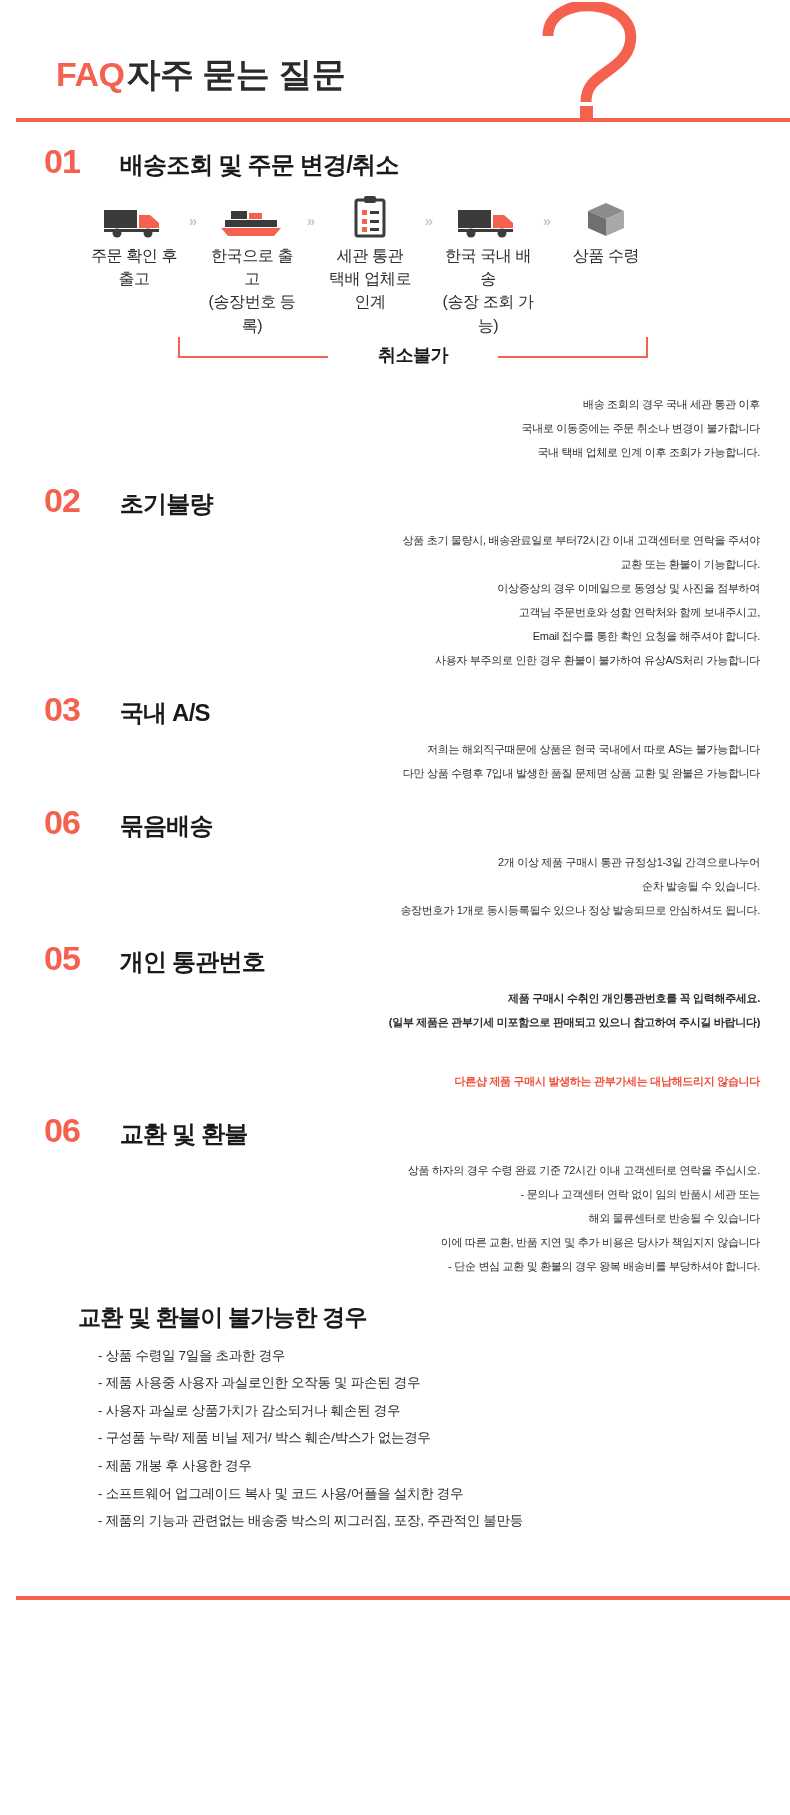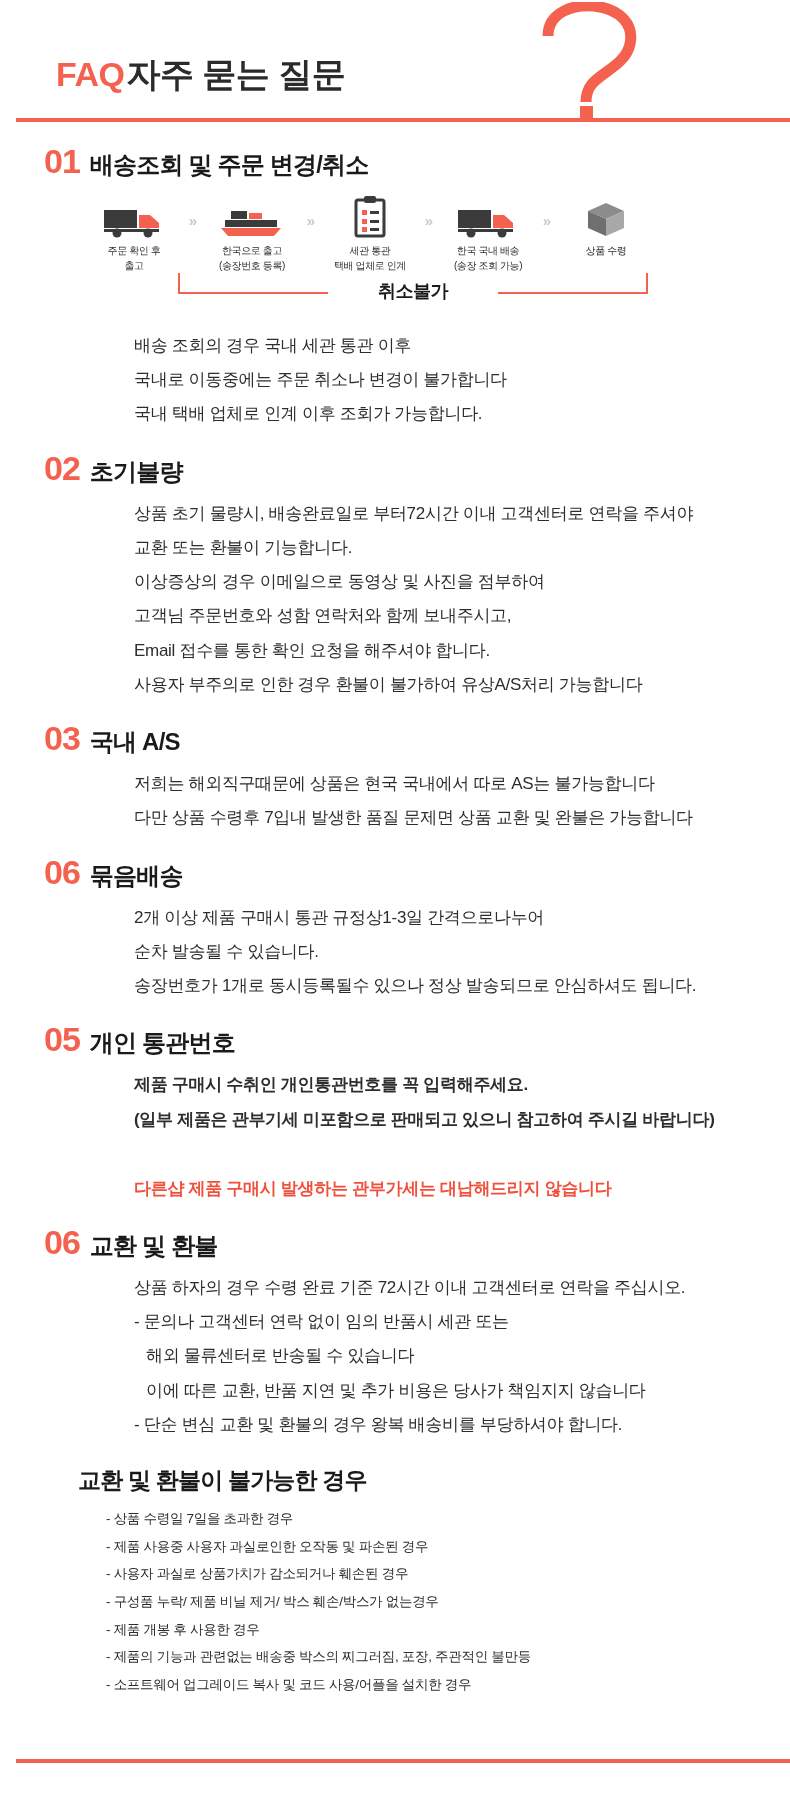--- a/index.html
+++ b/index.html
@@ -62,20 +62,21 @@
   
   .section {
     position: relative;
     padding: 0 0 0 0;
   }
   .sec-head {
     display: flex;
     align-items: baseline;
     padding-left: 28px;
     margin-top: 22px;
+    gap: 30px;
   }
   .sec-num {
     font-size: 34px;
     font-weight: bold;
     color: #f4614f;
     line-height: 1;
     letter-spacing: -1px;
     margin-right: 10px;
   }
   .sec-title {
@@ -85,24 +86,25 @@
     letter-spacing: -0.8px;
     line-height: 1;
   }
   .body-text {
     padding-left: 118px;
     padding-right: 30px;
     margin-top: 14px;
   }
   .body-text p {
     margin: 0 0 5px 0;
-    font-size: 17px;
+    font-size: 11px;
     line-height: 1.72;
     color: #2d2d2d;
     letter-spacing: -0.3px;
+    text-align: right;
   }
   .body-text p.bold { font-weight: bold; }
   .body-text p.red { color: #f0503c; font-weight: bold; margin-top: 40px; }
   .body-text p.indent { padding-left: 12px; }
 
   
   .flow {
     margin-top: 16px;
     padding-left: 72px;
     display: flex;
@@ -113,21 +115,21 @@
     text-align: center;
   }
   .flow-icon {
     height: 44px;
     display: flex;
     align-items: flex-end;
     justify-content: center;
   }
   .flow-label {
     margin-top: 6px;
-    font-size: 10px;
+    font-size: 16px;
     line-height: 1.45;
     color: #2d2d2d;
     letter-spacing: -0.4px;
   }
   .flow-arrow {
     width: 26px;
     text-align: center;
     color: #c9c9c9;
     font-size: 15px;
     font-weight: bold;
@@ -182,21 +184,21 @@
     font-weight: bold;
     color: #1a1a1a;
     letter-spacing: -0.8px;
   }
   .sub-list {
     padding-left: 78px;
     padding-right: 30px;
     margin-top: 12px;
   }
   .sub-list p {
-    margin: 0 0 6px 12px;
+    margin: 0 0 6px 4px;
     font-size: 13.5px;
     line-height: 1.6;
     color: #2d2d2d;
     letter-spacing: -0.3px;
   }
 
   .spacer-bottom { height: 40px; }
 </style>
 </head>
 <body>
@@ -376,21 +378,21 @@
   </div>
 
   <div class="section">
     <div class="sub-head">교환 및 환불이 불가능한 경우</div>
     <div class="sub-list">
       <p>- 상품 수령일 7일을 초과한 경우</p>
       <p>- 제품 사용중 사용자 과실로인한 오작동 및 파손된 경우</p>
       <p>- 사용자 과실로 상품가치가 감소되거나 훼손된 경우</p>
       <p>- 구성품 누락/ 제품 비닐 제거/ 박스 훼손/박스가 없는경우</p>
       <p>- 제품 개봉 후 사용한 경우</p>
+      <p>- 소프트웨어 업그레이드 복사 및 코드 사용/어플을 설치한 경우</p>
       <p>- 제품의 기능과 관련없는 배송중 박스의 찌그러짐, 포장, 주관적인 불만등</p>
-      <p>- 소프트웨어 업그레이드 복사 및 코드 사용/어플을 설치한 경우</p>
     </div>
   </div>
 
   <div class="spacer-bottom"></div>
   <div class="rule bottom"></div>
 
 </div>
 
 </body></html>

